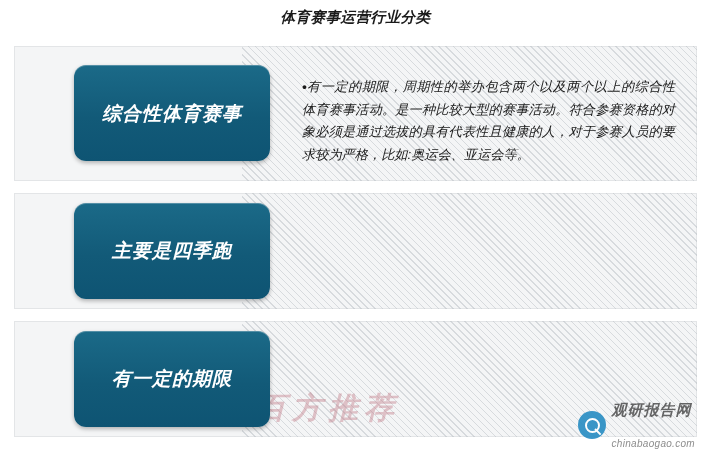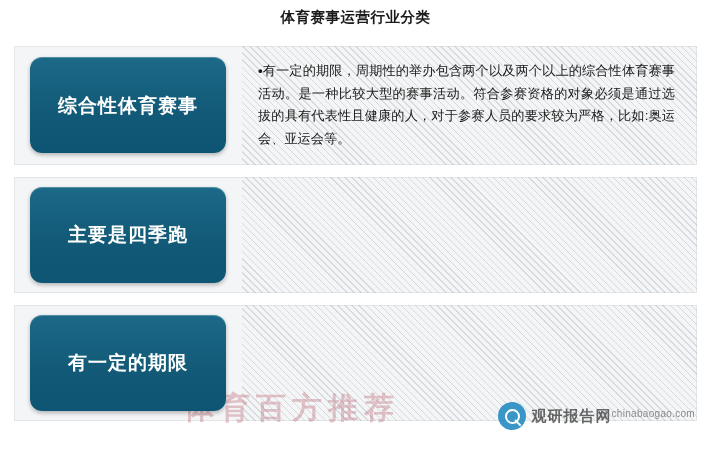--- a/index.html
+++ b/index.html
@@ -11,20 +11,21 @@
     height: 457px;
     background: #ffffff;
     font-family: "Liberation Sans", sans-serif;
     overflow: hidden;
   }
   .page {
     position: relative;
     width: 711px;
     height: 330px;
     box-sizing: border-box;
+    font-style: italic;
   }
   .title {
     position: absolute;
     top: 8px;
     left: 0;
     width: 711px;
     text-align: center;
     font-size: 14.5px;
     font-weight: bold;
     color: #1a1a1a;
@@ -71,20 +72,21 @@
   .label-cell {
     position: relative;
     width: 228px;
     flex: 0 0 228px;
     display: flex;
     align-items: center;
     justify-content: center;
     padding: 10px 0;
     box-sizing: border-box;
     z-index: 2;
+    margin-left: 44px;
   }
   .label-box {
     width: 196px;
     min-height: 96px;
     border-radius: 12px;
     background: linear-gradient(180deg, #1b6a88 0%, #125a78 55%, #0e5473 100%);
     box-shadow: 0 2px 4px rgba(0,0,0,0.28), inset 0 1px 0 rgba(255,255,255,0.25);
     color: #ffffff;
     display: flex;
     align-items: center;
@@ -94,21 +96,21 @@
     font-weight: bold;
     line-height: 1.45;
     letter-spacing: 1px;
     padding: 8px 10px;
     box-sizing: border-box;
   }
   .desc-cell {
     position: relative;
     flex: 1 1 auto;
     display: flex;
-    padding: 14px 22px 14px 16px;
+    padding: 30px 22px 14px 16px;
     box-sizing: border-box;
     z-index: 2;
   }
   .desc-text {
     font-size: 13.2px;
     line-height: 1.72;
     color: #1a1a1a;
     text-align: justify;
   }
   .bullet {
@@ -160,22 +162,23 @@
     left: 17px;
     top: 17px;
     width: 8px;
     height: 2px;
     background: #ffffff;
     transform: rotate(45deg);
     transform-origin: left center;
   }
   .wm-brand-texts {
     display: flex;
-    flex-direction: row;
+    flex-direction: column;
     line-height: 1.1;
+    gap: 19px;
   }
   .wm-name {
     font-size: 15px;
     font-weight: bold;
     color: rgba(70, 70, 70, 0.82);
     letter-spacing: 1px;
   }
   .wm-url {
     font-size: 10px;
     color: rgba(120, 120, 120, 0.85);

